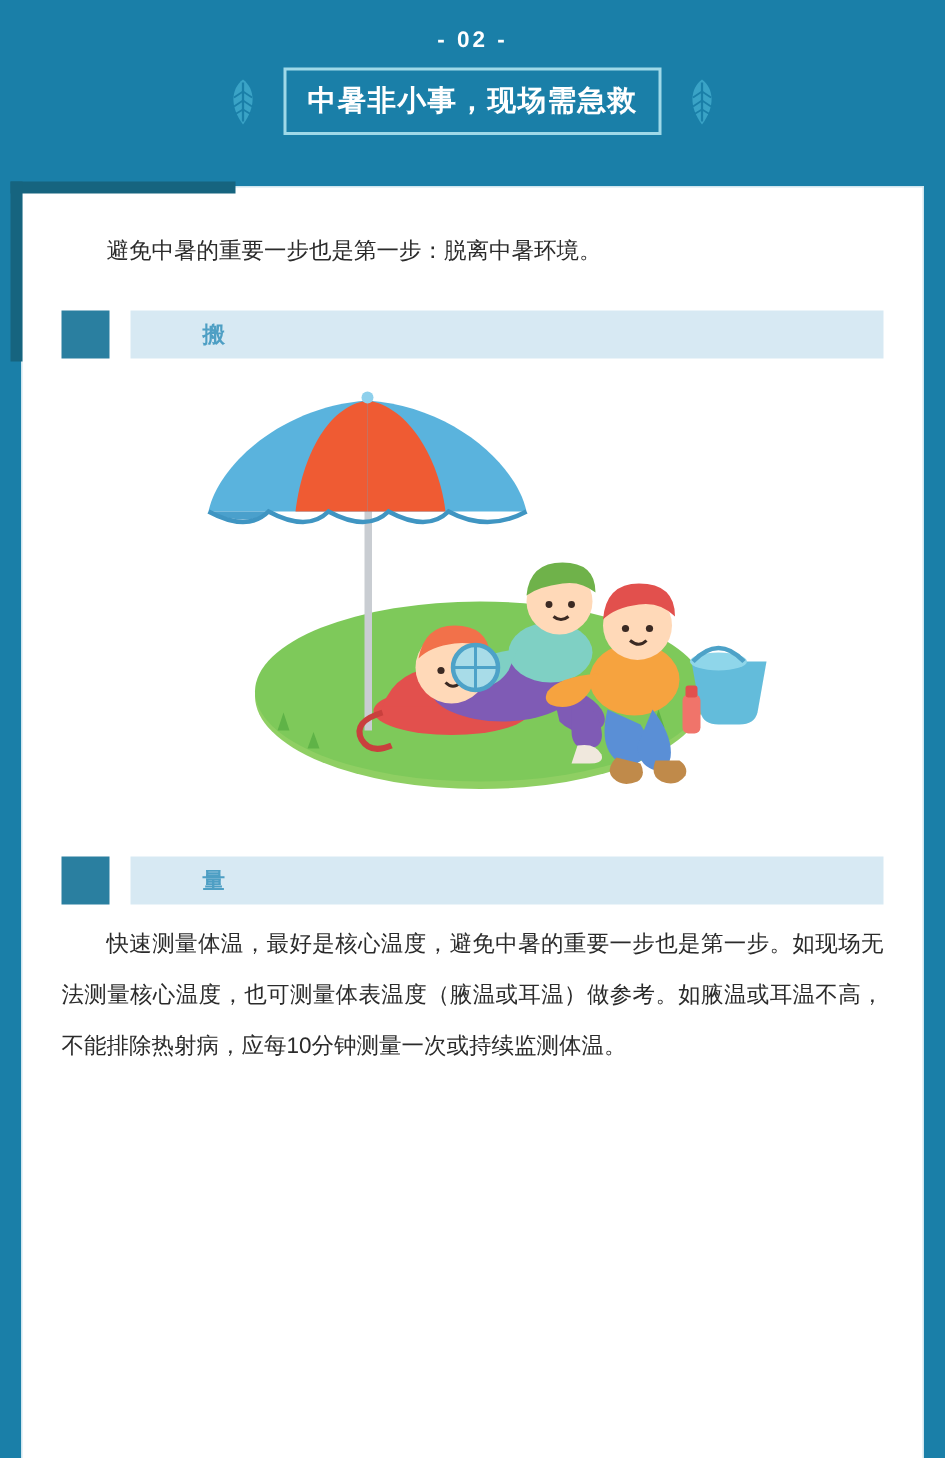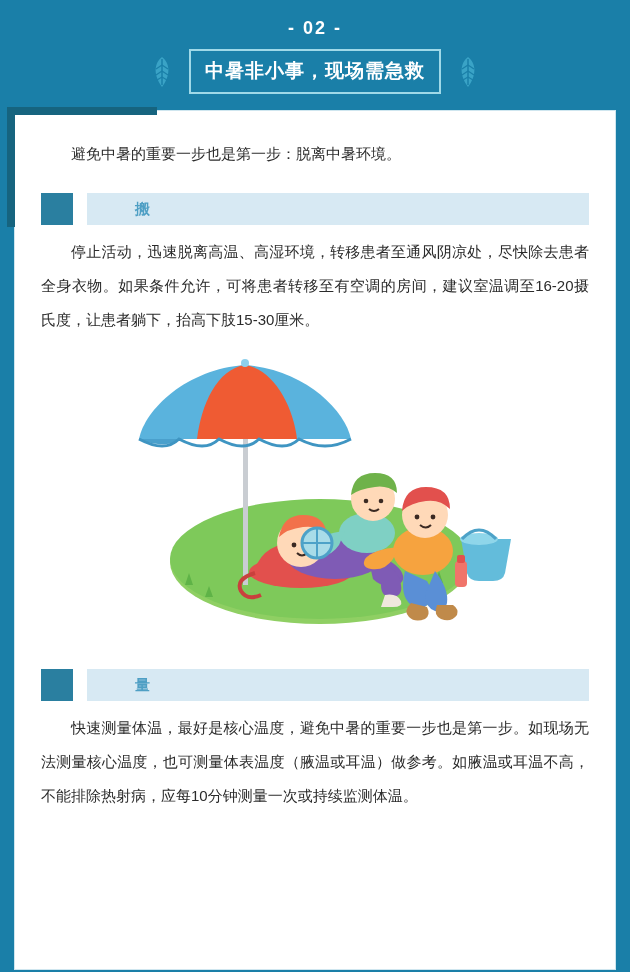--- a/index.html
+++ b/index.html
@@ -16,21 +16,21 @@
 
   
   .header {
     position: relative;
     height: 128px;
     background: #1a7fa8;
   }
   .page-number {
     text-align: center;
     color: #ffffff;
-    font-size: 18px;
+    font-size: 15px;
     letter-spacing: 2px;
     padding-top: 18px;
     font-weight: bold;
   }
   .title-row {
     display: flex;
     align-items: center;
     justify-content: center;
     margin-top: 10px;
     gap: 14px;
@@ -51,21 +51,21 @@
     font-size: 19px;
     font-weight: bold;
     letter-spacing: 1px;
     white-space: nowrap;
   }
 
   
   .card-wrap {
     position: absolute;
     left: 14px;
-    top: 110px;
+    top: 124px;
     width: 602px;
     bottom: 0;
   }
   .card {
     position: relative;
     background: #ffffff;
     width: 602px;
     height: 860px;
     border: 1px solid #cfe6ef;
   }
@@ -175,21 +175,20 @@
 
       <p class="body">避免中暑的重要一步也是第一步：脱离中暑环境。</p>
 
       <div class="section-head">
         <div class="section-square"></div>
         <div class="section-bar">
           <span class="section-label">搬</span>
         </div>
       </div>
 
-      <p class="body">停止活动，迅速脱离高温、高湿环境，转移患者至通风阴凉处，尽快除去患者全身衣物。如果条件允许，可将患者转移至有空调的房间，建议室温调至16-20摄氏度，让患者躺下，抬高下肢15-30厘米。</p>
 
       <div class="illus">
         <svg width="420" height="300" viewBox="0 0 420 300">
 
           <ellipse cx="215" cy="215" rx="150" ry="62" fill="#8fcf63"></ellipse>
           <ellipse cx="215" cy="212" rx="150" ry="60" fill="#7ec95a"></ellipse>
 
           <path d="M80 238 l4 -12 l4 12" fill="#5fb347"></path>
           <path d="M100 250 l4 -11 l4 11" fill="#5fb347"></path>
           <path d="M330 236 l4 -12 l4 12" fill="#5fb347"></path>

